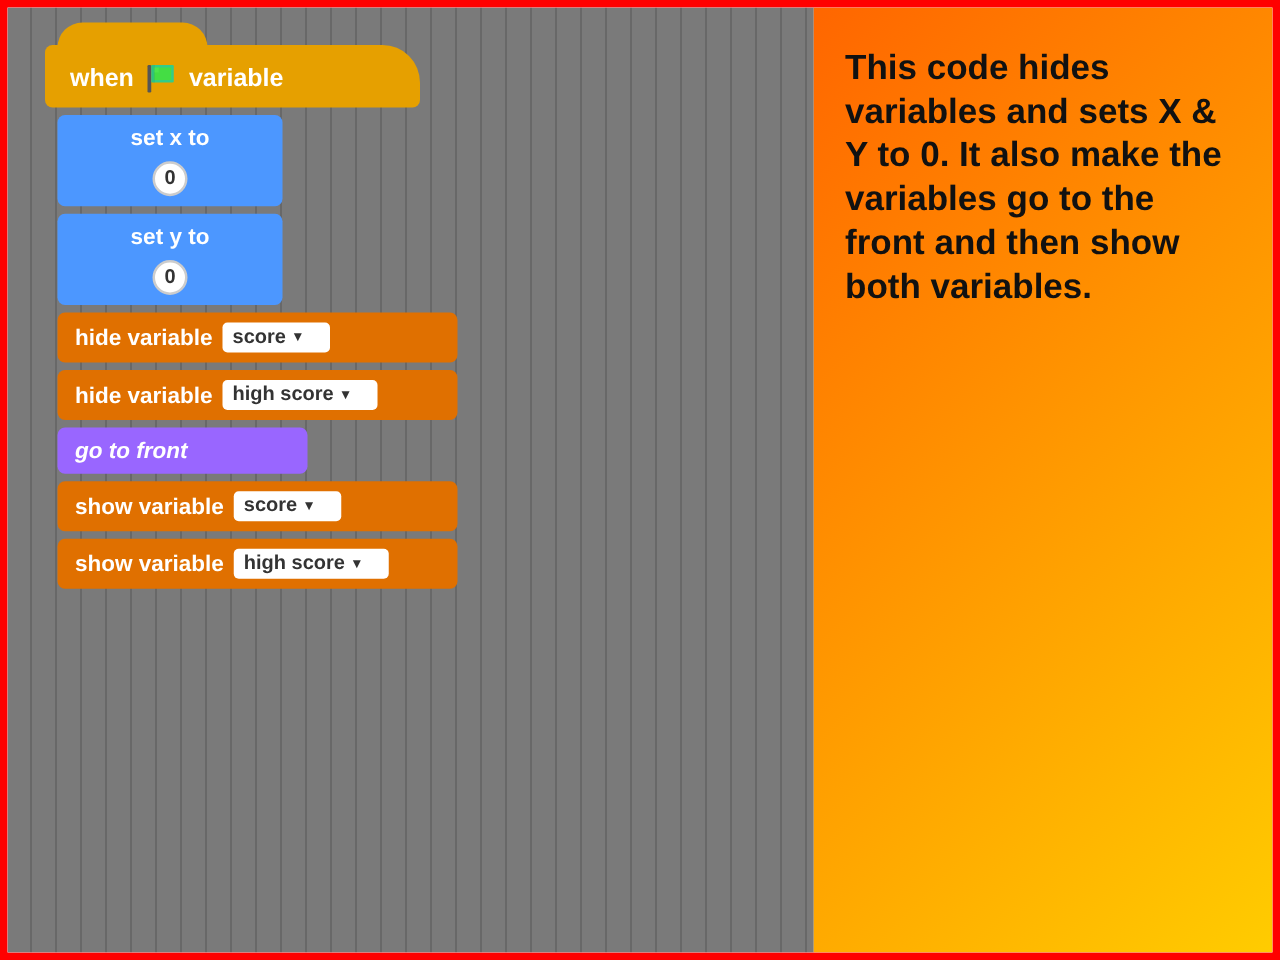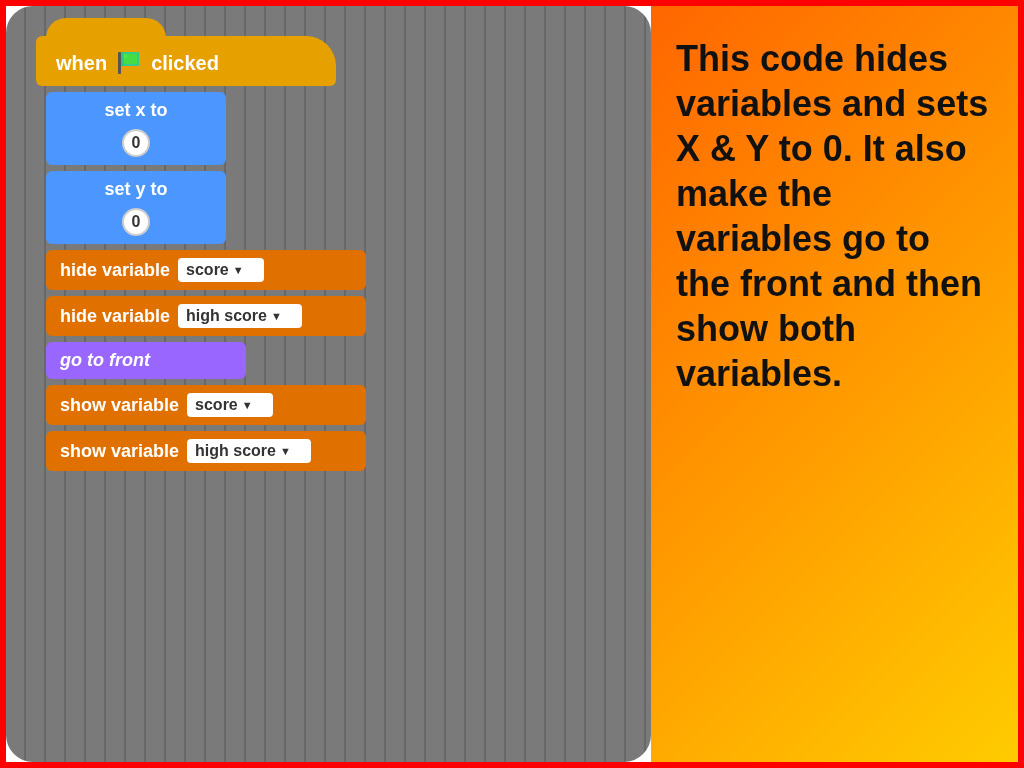--- a/index.html
+++ b/index.html
@@ -21,36 +21,35 @@
         transparent,
         transparent 18px,
         rgba(0,0,0,0.15) 18px,
         rgba(0,0,0,0.15) 20px
       );
       padding: 30px 30px;
       display: flex;
       flex-direction: column;
       align-items: flex-start;
       gap: 6px;
-      border-radius: 27px;
     }
 
     .right-panel {
       flex: 1;
       height: 100%;
       background: linear-gradient(135deg, #ff6600 0%, #ffcc00 100%);
       padding: 30px 25px;
       display: flex;
       align-items: flex-start;
       justify-content: flex-start;
     }
 
     .description-text {
       font-family: Arial, sans-serif;
-      font-size: 36px;
+      font-size: 28px;
       font-weight: bold;
       color: #111;
       line-height: 1.25;
     }
 
     
     .scratch-block {
       border-radius: 6px;
       padding: 8px 14px;
       font-family: Arial, sans-serif;
@@ -166,21 +165,21 @@
 
         <rect x="3" y="2" width="3" height="22" fill="#555" rx="1"></rect>
 
         <rect x="6" y="2" width="18" height="14" fill="#3c8" rx="1"></rect>
         <rect x="8" y="4" width="14" height="10" fill="#4d4" rx="0"></rect>
 
         <rect x="8" y="4" width="4" height="4" fill="#5e5" rx="0" opacity="0.5"></rect>
         <rect x="6" y="2" width="3" height="14" fill="#2a7" opacity="0.3" rx="0"></rect>
       </svg>
     </span>
-    <span>clicked</span>
+    <span>variable</span>
   </div>
 
   <div class="scratch-block blue-block" style="margin-left: 10px;">
     <span>set x to</span>
     <span class="value-bubble">0</span>
   </div>
 
   <div class="scratch-block blue-block" style="margin-left: 10px;">
     <span>set y to</span>
     <span class="value-bubble">0</span>

